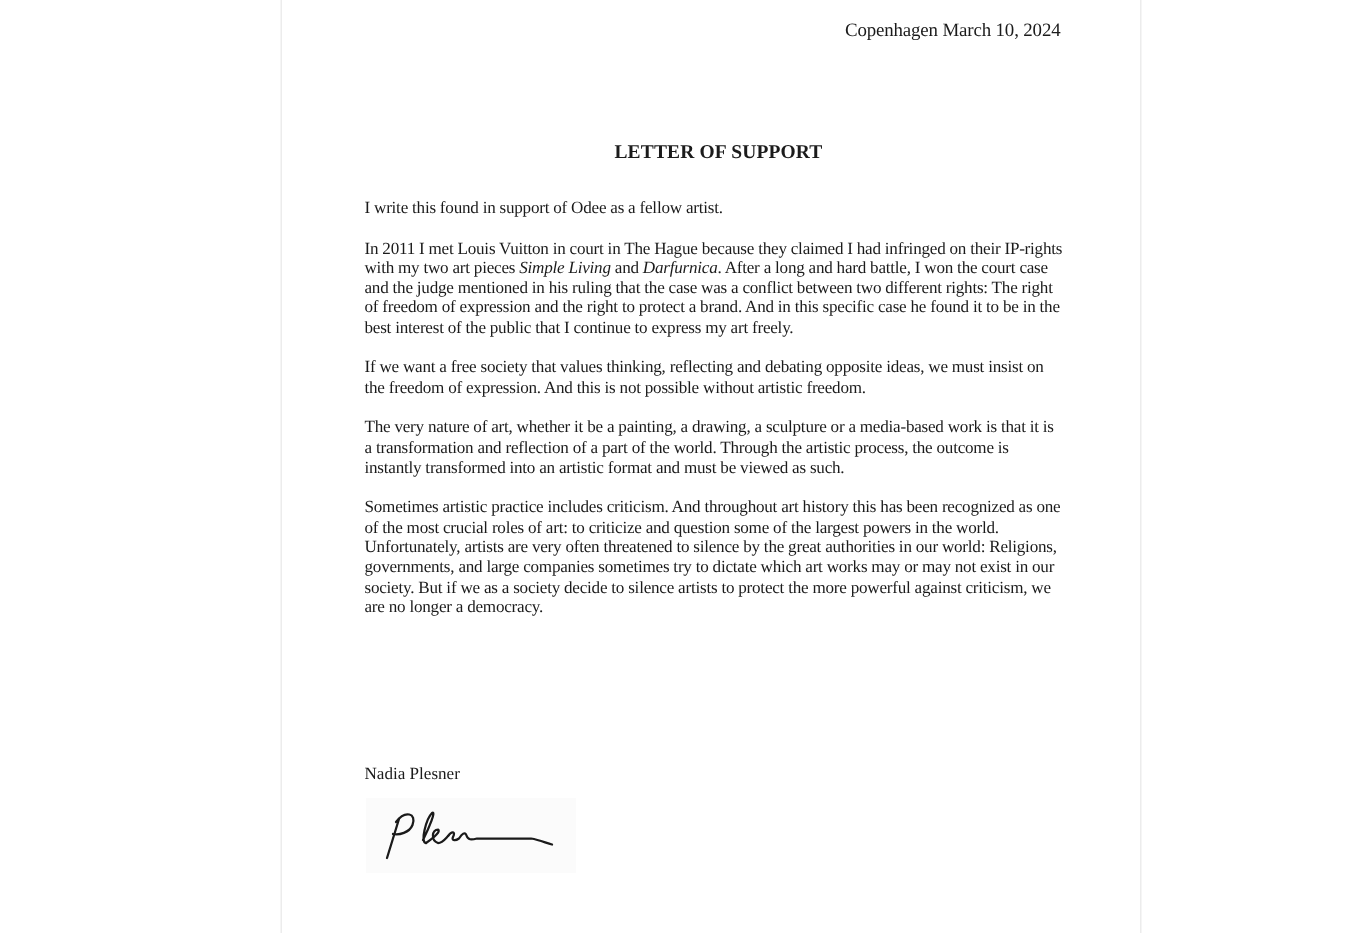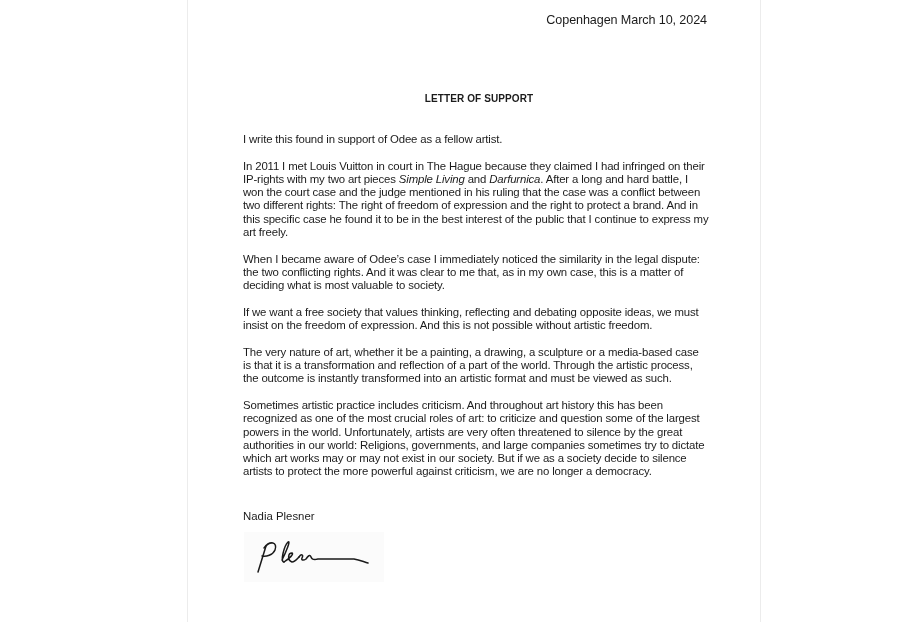--- a/index.html
+++ b/index.html
@@ -19,38 +19,38 @@
     .page {
       position: absolute;
       left: 187px;
       top: 0;
       width: 574px;
       height: 622px;
       background: #ffffff;
       border-left: 1.5px solid #ececec;
       border-right: 1.5px solid #ececec;
       box-sizing: border-box;
-      font-family: Liberation Sans, sans-serif;
+      font-family: Liberation Serif, serif;
       color: #1b1b1b;
     }
     .date {
       position: absolute;
       right: 53px;
       top: 13px;
       font-size: 12.6px;
       letter-spacing: -0.1px;
     }
     .title {
       position: absolute;
       left: 0;
       right: 0;
       top: 93px;
       text-align: center;
       font-weight: bold;
-      font-size: 10px;
+      font-size: 13px;
       letter-spacing: 0.1px;
       padding-left: 10px;
     }
     .body {
       position: absolute;
       left: 55px;
       top: 133px;
       width: 466px;
       font-size: 11.4px;
       line-height: 13.3px;
@@ -89,23 +89,22 @@
 <div class="viewer">
   <div class="page">
 
     <div class="date">Copenhagen March 10, 2024</div>
 
     <div class="title">LETTER OF SUPPORT</div>
 
     <div class="body">
       <p>I write this found in support of Odee as a fellow artist.</p>
       <p><span>In 2011 I met Louis Vuitton in court in The Hague because they claimed I had infringed on their IP-rights with my two art pieces </span><em>Simple Living</em><span> and </span><em>Darfurnica</em><span>. After a long and hard battle, I won the court case and the judge mentioned in his ruling that the case was a conflict between two different rights: The right of freedom of expression and the right to protect a brand. And in this specific case he found it to be in the best interest of the public that I continue to express my art freely.</span></p>
-      <p>When I became aware of Odee’s case I immediately noticed the similarity in the legal dispute: the two conflicting rights. And it was clear to me that, as in my own case, this is a matter of deciding what is most valuable to society.</p>
       <p>If we want a free society that values thinking, reflecting and debating opposite ideas, we must insist on the freedom of expression. And this is not possible without artistic freedom.</p>
-      <p>The very nature of art, whether it be a painting, a drawing, a sculpture or a media-based case is that it is a transformation and reflection of a part of the world. Through the artistic process, the outcome is instantly transformed into an artistic format and must be viewed as such.</p>
+      <p>The very nature of art, whether it be a painting, a drawing, a sculpture or a media-based work is that it is a transformation and reflection of a part of the world. Through the artistic process, the outcome is instantly transformed into an artistic format and must be viewed as such.</p>
       <p>Sometimes artistic practice includes criticism. And throughout art history this has been recognized as one of the most crucial roles of art: to criticize and question some of the largest powers in the world. Unfortunately, artists are very often threatened to silence by the great authorities in our world: Religions, governments, and large companies sometimes try to dictate which art works may or may not exist in our society. But if we as a society decide to silence artists to protect the more powerful against criticism, we are no longer a democracy.</p>
     </div>
 
     <div class="signer">Nadia Plesner</div>
 
     <div class="signature" title="handwritten-signature-plesner">
       <svg viewBox="0 0 140 50">
         <g fill="none" stroke="#1a1a1a" stroke-width="1.5" stroke-linecap="round" stroke-linejoin="round">
 
           <path d="M22 14 L14 40"></path>

